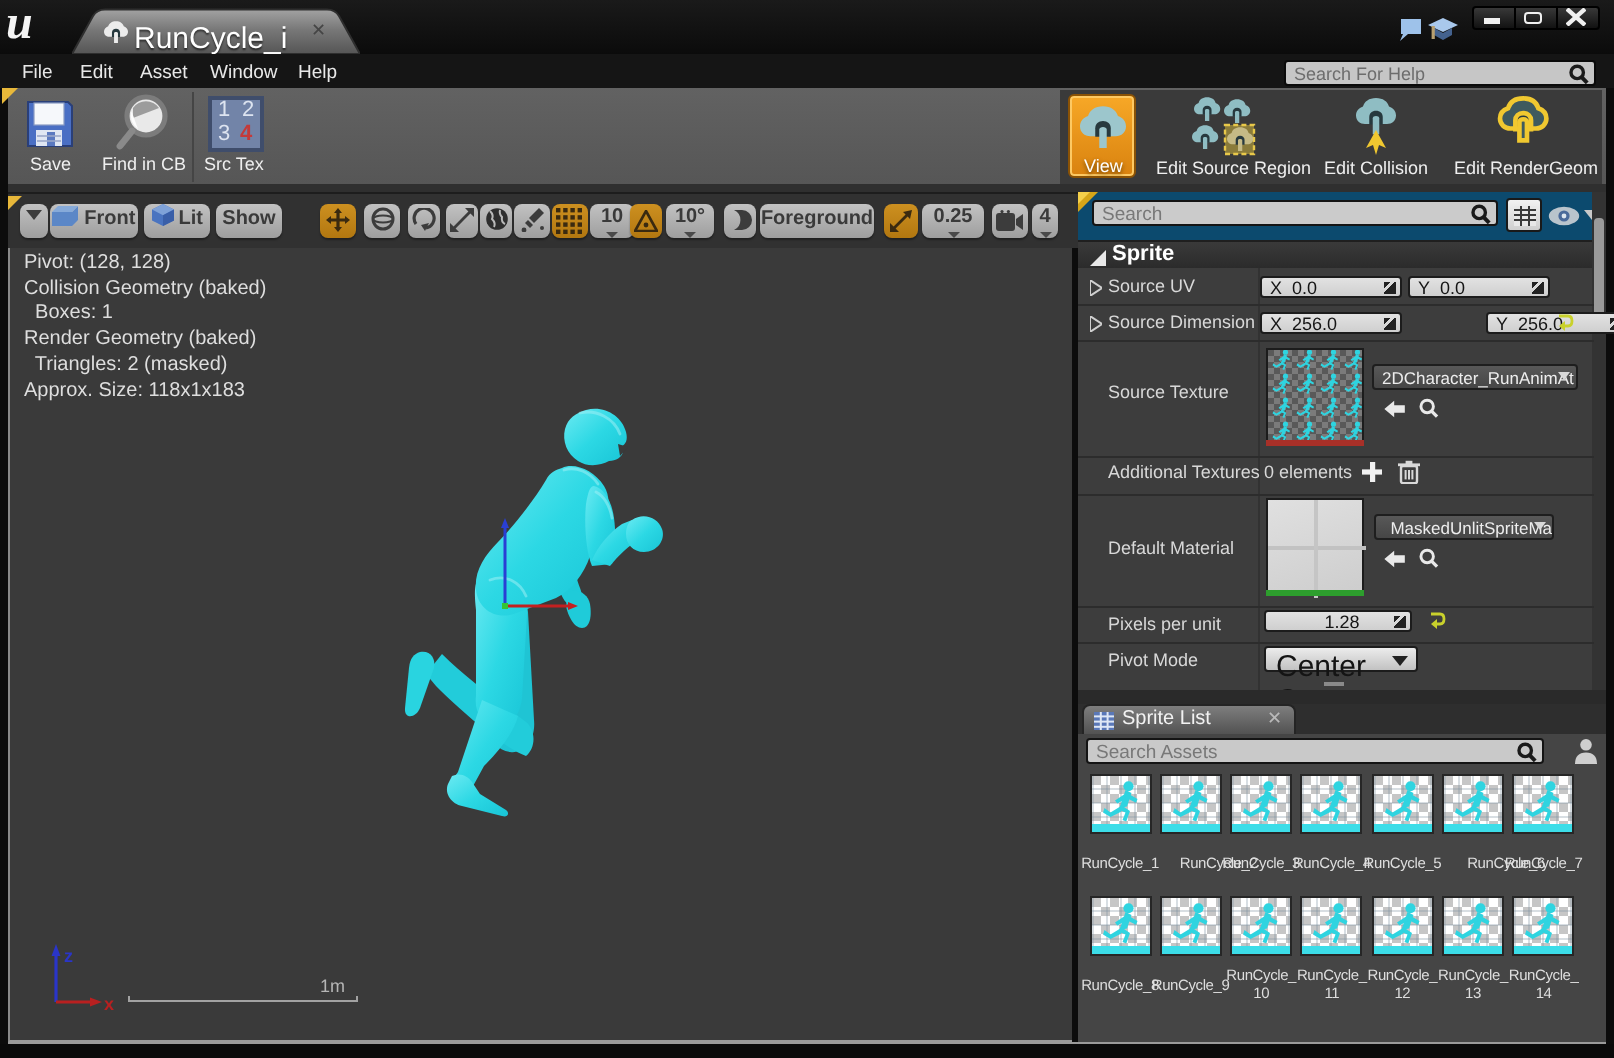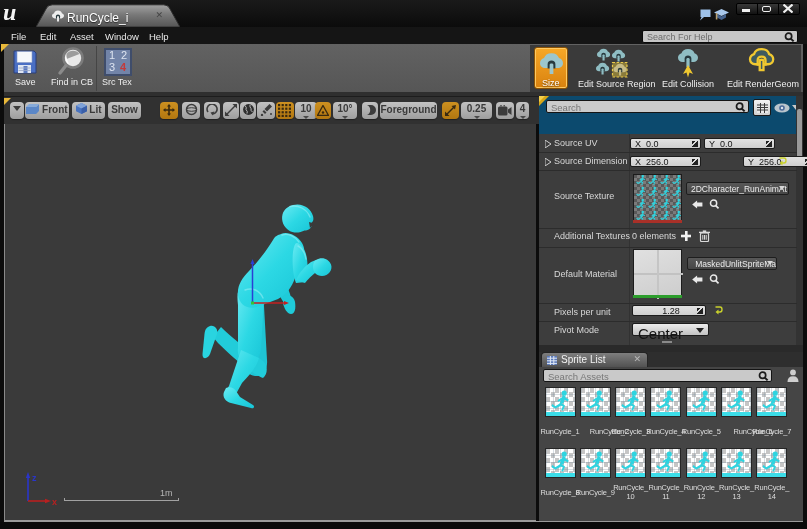--- a/index.html
+++ b/index.html
@@ -90,21 +90,21 @@
           <stop offset="0.45" stop-color="#787878"></stop>
           <stop offset="1" stop-color="#555555"></stop>
     </linearGradient>
       </defs>
     <path d="M0 23 L10.5 4 Q12.5 0.8 16.5 0.8 L127.5 0.8 Q131.5 0.8 133.5 4 L144 23 Z" fill="url(#tabg)" stroke="#2e2e2e" stroke-width="1"></path>
   </svg>
   <div class="abs" id="tabinner" style="left:36px;top:4px;width:144px;height:23px;">
     <svg style="position:absolute;left:16px;top:6px;" width="12" height="12" viewBox="0 0 16 16">
         <use href="#tree" fill="#ececec"></use>
       </svg>
-    <span style="position:absolute;left:31px;top:7px;font-size:12px;color:#fff;text-shadow:0 1px 1px rgba(0,0,0,.6);">RunCycle_i</span>
+    <span style="position:absolute;left:31px;top:7px;font-size:15px;color:#fff;text-shadow:0 1px 1px rgba(0,0,0,.6);">RunCycle_i</span>
     <span style="position:absolute;right:17px;top:6px;font-size:9px;color:#454545;">✕</span>
   </div>
 
   <div id="menubar" class="abs"></div>
   <div class="menuitem" style="left:11px; top:31px;">File</div>
   <div class="menuitem" style="left:40px; top:31px;">Edit</div>
   <div class="menuitem" style="left:70px; top:31px;">Asset</div>
   <div class="menuitem" style="left:105px;top:31px;">Window</div>
   <div class="menuitem" style="left:149px;top:31px;">Help</div>
   <div id="helpsearch" class="abs">Search For Help<svg style="position:absolute;right:2px;top:1px;" width="11" height="11" viewBox="0 0 11 11">
@@ -143,21 +143,21 @@
     <span style="position:absolute;left:3px;top:11px;font-size:11px;color:#dde4f0;">3</span>
     <span style="position:absolute;left:14px;top:11px;font-size:11px;font-weight:bold;color:#c43a3a;">4</span>
   </div>
   <div class="tbtn-label" style="left:15px;top:77px;">Save</div>
   <div class="tbtn-label" style="left:51px;top:77px;">Find in CB</div>
   <div class="tbtn-label" style="left:102px;top:77px;">Src Tex</div>
   <div id="viewbtn" class="abs"></div>
   <svg class="abs" style="left:540px;top:52px;" width="23" height="23" viewBox="0 0 16 16">
       <use href="#tree" fill="#9cc6cc"></use>
     </svg>
-  <div class="tbtn-label" style="left:542px;top:78px;color:#fff;text-shadow:0 1px 2px #5a3a00;">Size</div>
+  <div class="tbtn-label" style="left:542px;top:78px;color:#fff;text-shadow:0 1px 2px #5a3a00;">View</div>
 
   <svg class="abs" style="left:595px;top:48px;" width="34" height="30" viewBox="0 0 34 30">
     <use href="#tree" fill="#8fbdc3" transform="translate(2,0) scale(0.82)"></use>
     <use href="#tree" fill="#8fbdc3" transform="translate(17,1) scale(0.82)"></use>
     <use href="#tree" fill="#8fbdc3" transform="translate(1,14) scale(0.82)"></use>
     <rect x="17.5" y="14.5" width="14.5" height="14.5" fill="#8a7b3a" stroke="#e8c84a" stroke-width="1.2" stroke-dasharray="2.5 1.6"></rect>
     <use href="#tree" fill="#c5ba86" transform="translate(18.5,15) scale(0.82)"></use>
   </svg>
   <div class="tbtn-label" style="left:578px;top:79px;">Edit Source Region</div>
 
@@ -251,20 +251,26 @@
     <div class="vbtn" style="left:492px;width:18px;"><svg width="14" height="11" viewBox="0 0 14 11" style="margin-top:2.5px;">
           <path d="M0 3 Q0 1.5 1.5 1.5 L8 1.5 Q9.5 1.5 9.5 3 L9.5 9 Q9.5 10.5 8 10.5 L1.5 10.5 Q0 10.5 0 9 Z" fill="#3c3c3c"></path>
           <path d="M10 4.5 L13.5 2 L13.5 10 L10 7.5 Z" fill="#3c3c3c"></path>
           <circle cx="3" cy="0.8" r="0.8" fill="#3c3c3c"></circle>
           <circle cx="6.2" cy="0.8" r="0.8" fill="#3c3c3c"></circle>
         </svg></div>
     <div class="vbtn vnum" style="left:512px;width:13px;">4<span class="caret"></span></div>
   </div>
 
   <div id="viewport" class="abs">
+    <div id="vpinfo">Pivot: (128, 128)
+Collision Geometry (baked)
+  Boxes: 1
+Render Geometry (baked)
+  Triangles: 2 (masked)
+Approx. Size: 118x1x183</div>
 
     <svg style="position:absolute;left:192px;top:78px;" width="150" height="212" viewBox="0 0 150 212">
       <defs>
         <linearGradient id="cyg" x1="0" y1="0" x2="1" y2="1">
           <stop offset="0" stop-color="#6ceaf2"></stop>
           <stop offset="0.5" stop-color="#2cd8e4"></stop>
           <stop offset="1" stop-color="#18c4d6"></stop>
         </linearGradient>
       </defs>
       <g fill="url(#cyg)" stroke="none">
@@ -352,20 +358,26 @@
         <circle cx="8" cy="5" r="2.8" fill="#4a6a9a"></circle>
         <circle cx="8" cy="5" r="1.2" fill="#dde6ee"></circle>
       </svg>
     <svg class="abs" style="left:253px;top:9px;" width="8" height="5">
         <path d="M0 0 L8 0 L4 5 Z" fill="#c9c9c9"></path>
       </svg>
 
     <div class="abs" style="left:257px;top:0;width:7px;height:256px;background:#333333;"></div>
     <div class="abs" style="left:258px;top:13px;width:5px;height:53px;background:#9a9a9a;border-radius:2px;"></div>
 
+    <div class="abs" style="left:0;top:24px;width:257px;height:14px;background:linear-gradient(#3a3a3a,#2b2b2b);border-top:1px solid #1f1f1f;">
+      <svg style="position:absolute;left:6px;top:4px;" width="8" height="8">
+          <path d="M8 0 L8 8 L0 8 Z" fill="#e8e8e8"></path>
+        </svg>
+      <span style="position:absolute;left:17px;top:0px;font-size:11px;font-weight:bold;color:#ffffff;">Sprite</span>
+    </div>
 
     <div class="abs" style="left:0;top:38px;width:257px;height:211px;background:#3d3d3d;"></div>
     <div class="abs" style="left:90px;top:38px;width:1px;height:211px;background:#323232;"></div>
     <div class="sep" style="top:56px;"></div>
     <div class="sep" style="top:74px;"></div>
     <div class="sep" style="top:132px;"></div>
     <div class="sep" style="top:151px;"></div>
     <div class="sep" style="top:207px;"></div>
     <div class="sep" style="top:225px;"></div>
     <div class="sep" style="top:249px;"></div>

